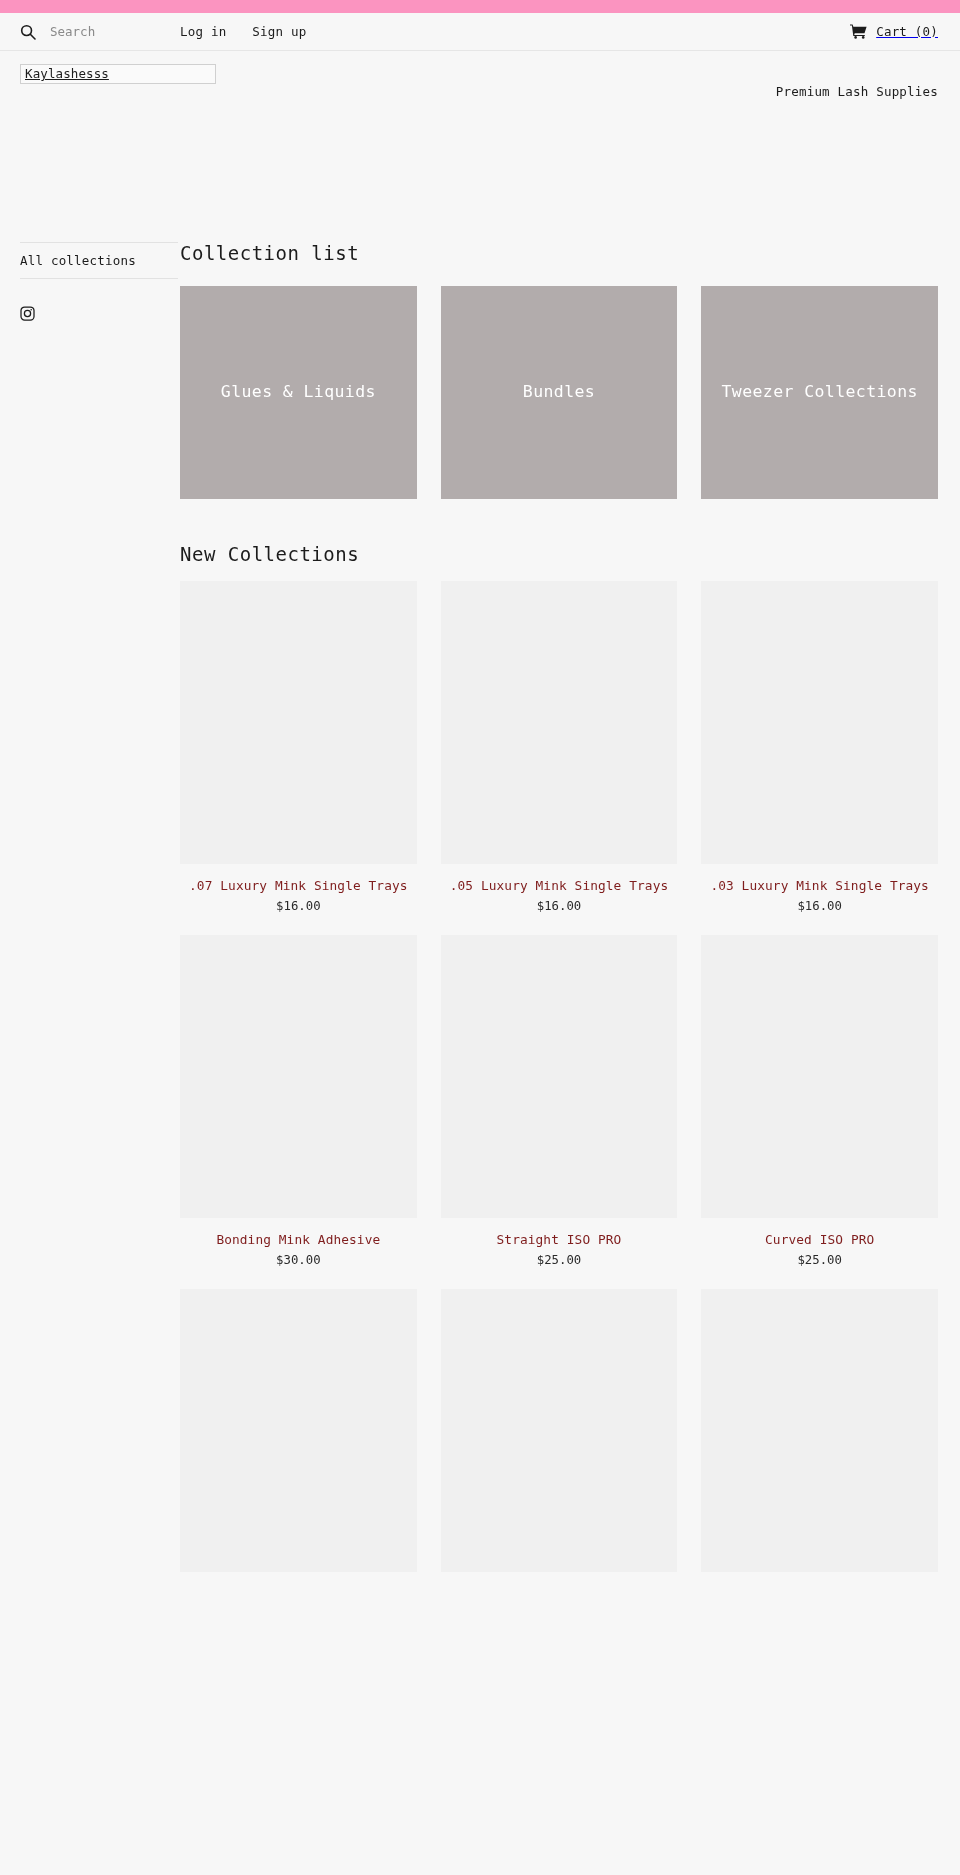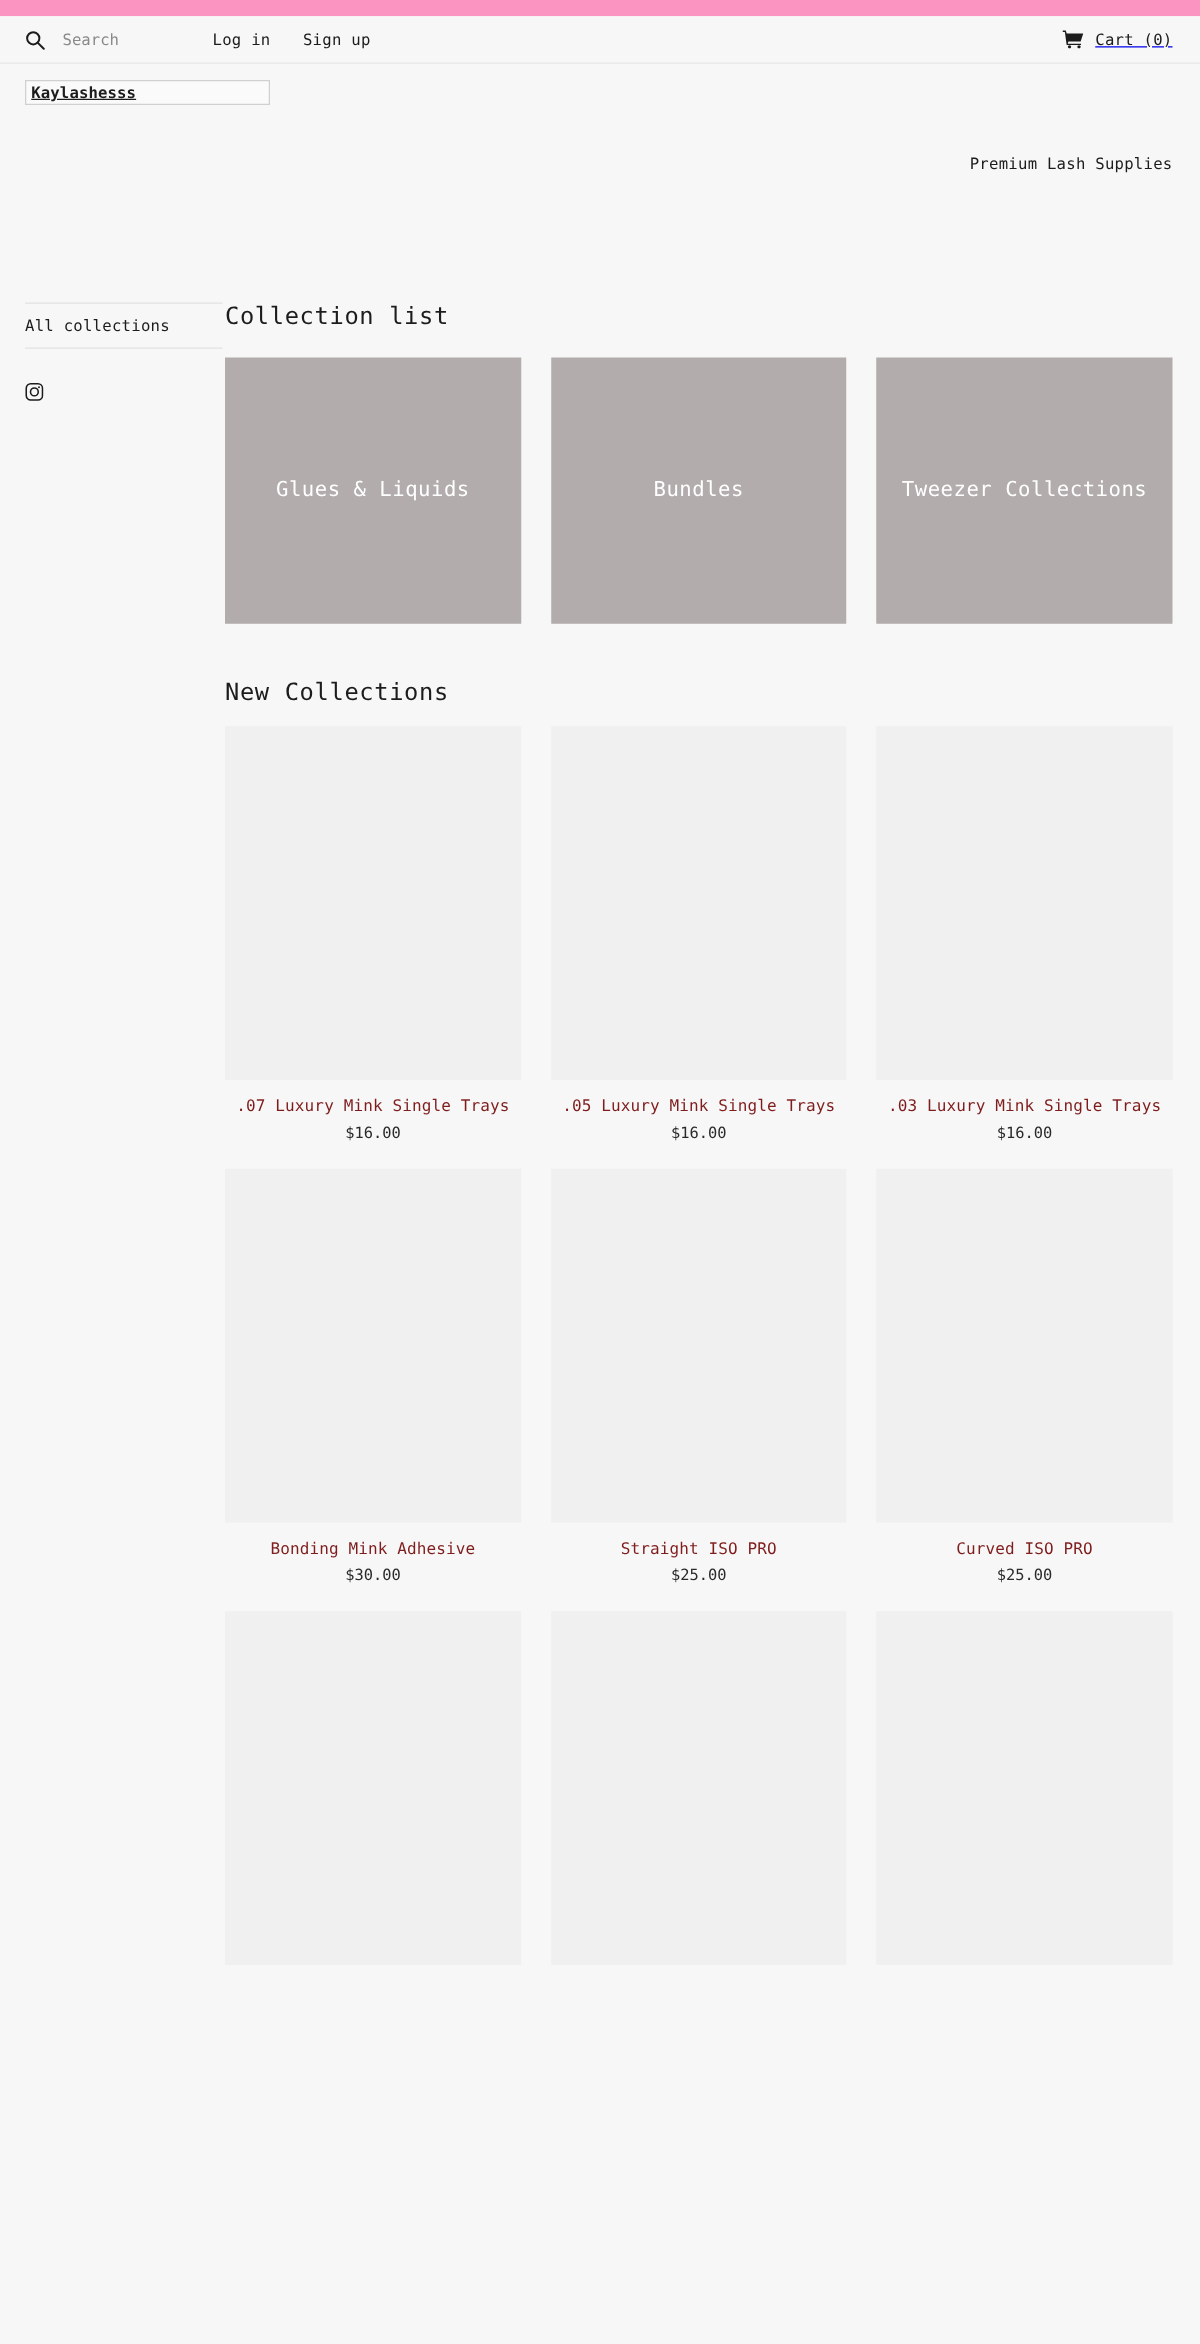--- a/index.html
+++ b/index.html
@@ -43,20 +43,21 @@
     color: #7a7a7a;
     outline: none;
     width: 110px;
     padding: 0;
   }
   .search-input::placeholder { color: #8a8a8a; }
   .auth-links {
     display: flex;
     align-items: center;
     gap: 26px;
+    margin-left: 10px;
   }
   .auth-links a {
     font-size: 12.5px;
     color: #1c1c1c;
     text-decoration: none;
     letter-spacing: 0.2px;
   }
   .cart-group {
     margin-left: auto;
     display: flex;
@@ -78,28 +79,27 @@
     display: inline-block;
     border: 1px solid #d0d0d0;
     background: #fafafa;
     font-size: 12.5px;
     color: #1c1c1c;
     line-height: 18px;
     height: 20px;
     width: 196px;
     padding: 0 4px;
     letter-spacing: 0.1px;
-    font-weight: bold;
   }
 
   
   .tagline-row {
     height: 96px;
     display: flex;
-    align-items: center;
+    align-items: flex-start;
     justify-content: flex-end;
     padding: 0 22px 4px 0;
   }
   .tagline {
     font-size: 12.5px;
     color: #1c1c1c;
     letter-spacing: 0.2px;
   }
 
   

